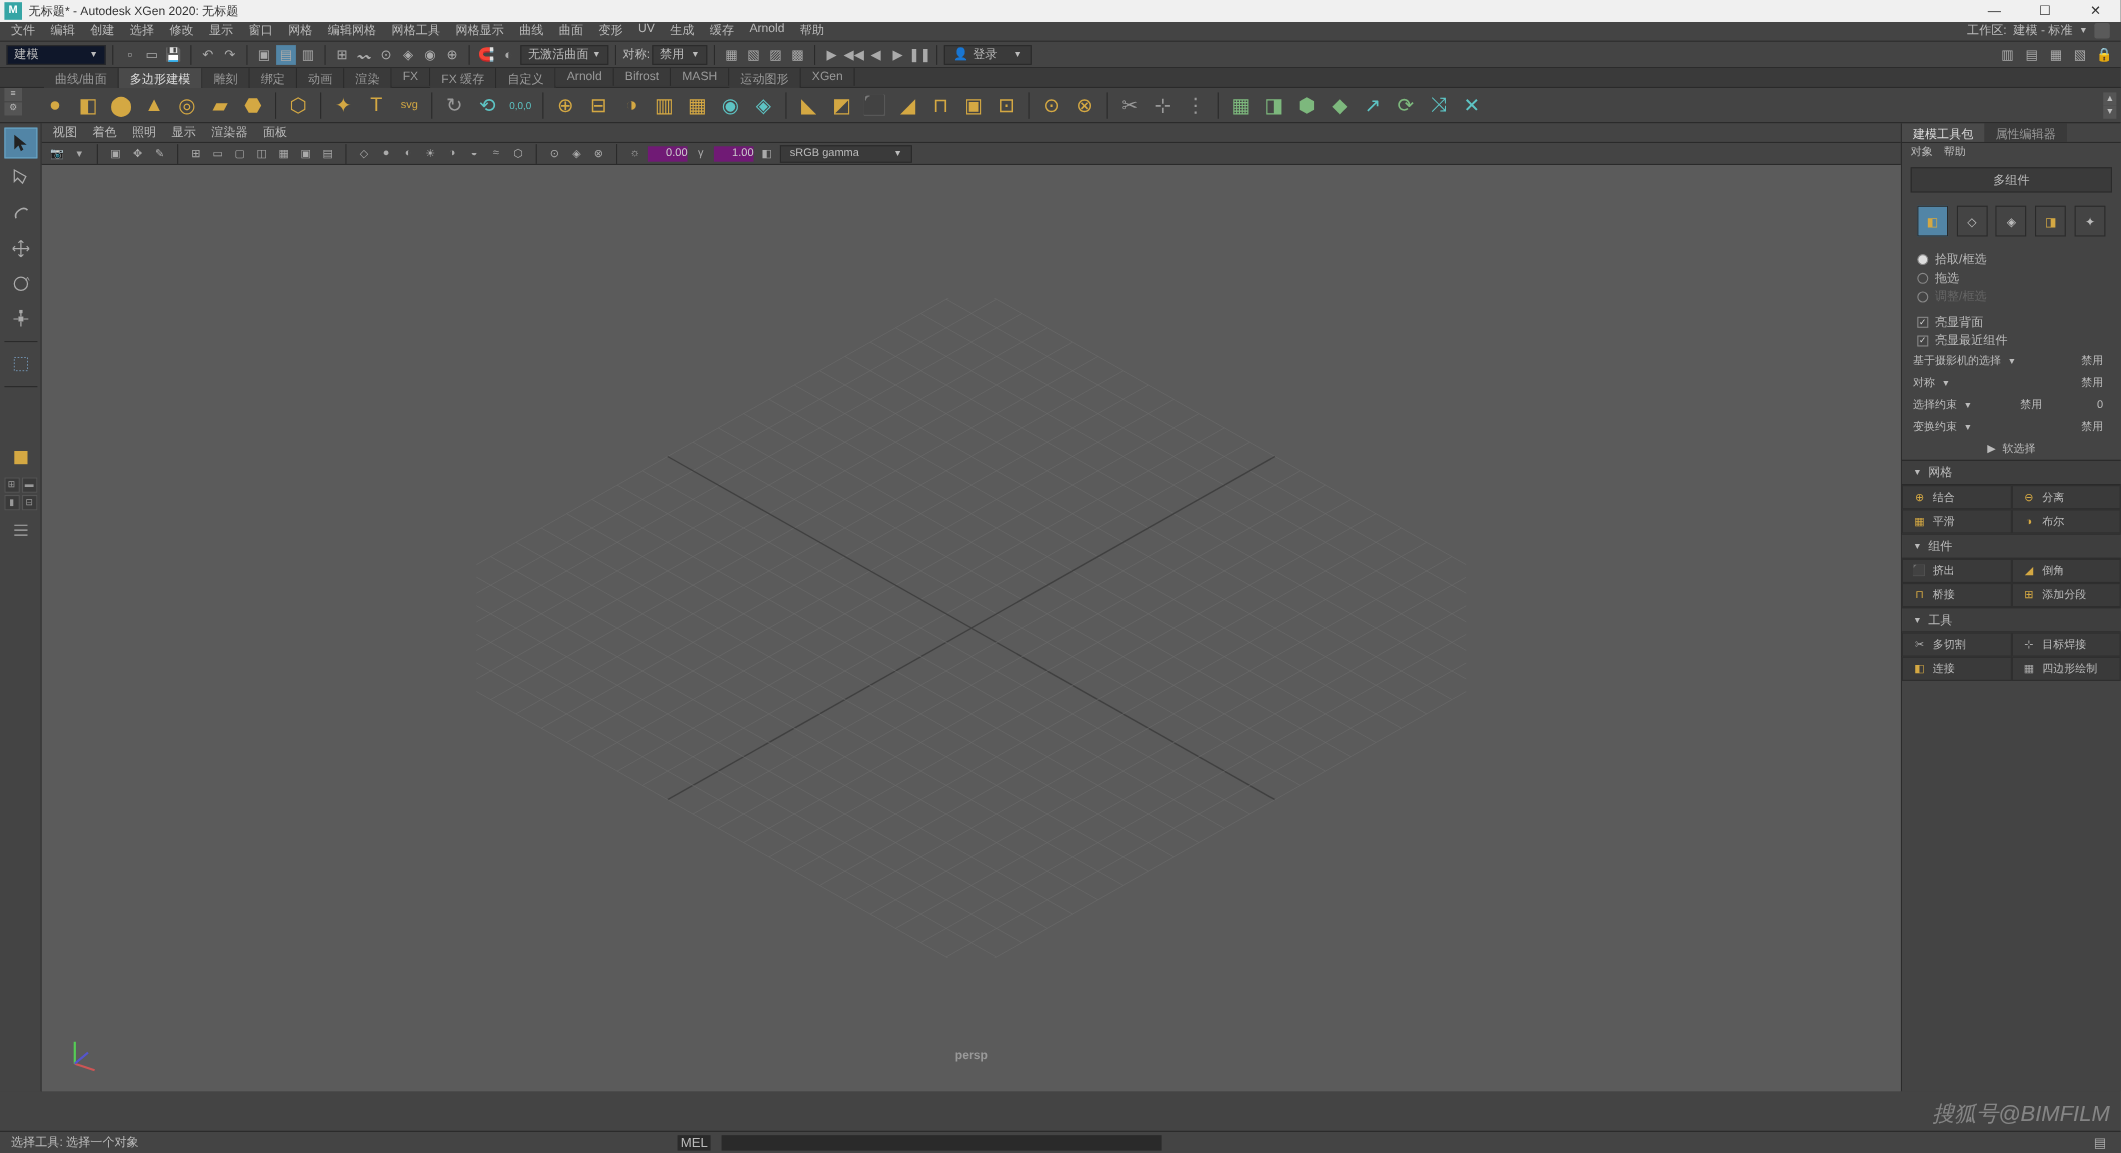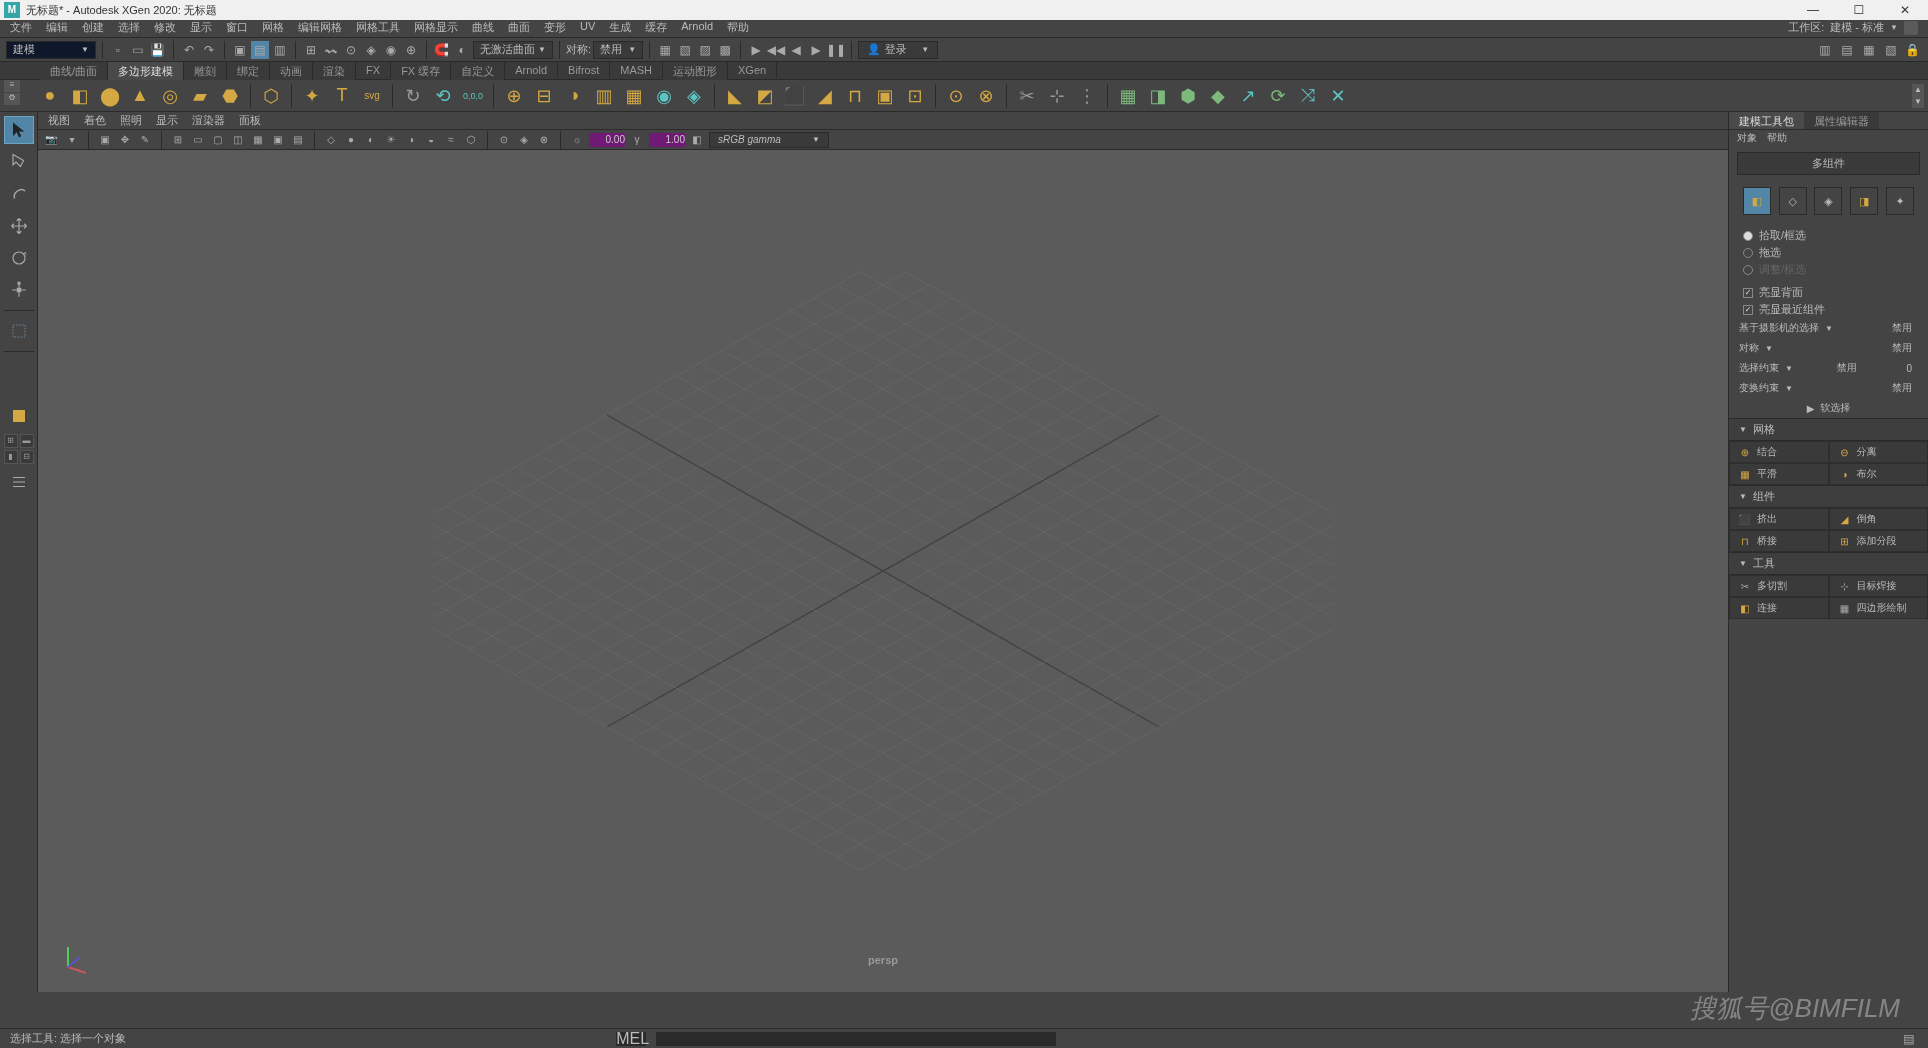--- a/index.html
+++ b/index.html
@@ -60,21 +60,21 @@
 .tool-sep { height: 1px; width: 30px; background: #2a2a2a; margin: 2px 0; }
 .tool-grid { display: flex; flex-wrap: wrap; width: 32px; gap: 2px; justify-content: center; }
 .tool-mini { width: 14px; height: 14px; background: #3a3a3a; border: 1px solid #555; font-size: 8px; text-align: center; line-height: 12px; color: #999; }
 
 
 .vp-container { flex: 1; display: flex; flex-direction: column; background: #5b5b5b; }
 .vp-menu { height: 18px; background: #444444; display: flex; align-items: center; gap: 14px; padding: 0 10px; font-size: 11px; border-bottom: 1px solid #2a2a2a; }
 .vp-tools { height: 20px; background: #444444; display: flex; align-items: center; gap: 4px; padding: 0 6px; border-bottom: 1px solid #2a2a2a; }
 .vp-tool { width: 16px; height: 16px; display: flex; align-items: center; justify-content: center; color: #aaa; font-size: 10px; }
 .vp-num { width: 36px; height: 14px; background: #701a75; color: #ccc; font-size: 10px; text-align: right; line-height: 14px; }
-.vp-dd { height: 16px; background: #3a3a3a; border: 1px solid #2a2a2a; padding: 0 8px; display: flex; align-items: center; font-size: 10px; min-width: 120px; font-style: italic; }
+.vp-dd { height: 16px; background: #3a3a3a; border: 1px solid #2a2a2a; padding: 0 8px; display: flex; align-items: center; font-size: 10px; min-width: 120px; }
 .viewport { flex: 1; background: #5b5b5b; position: relative; overflow: hidden; }
 .grid-plane { position: absolute; left: 50%; top: 50%; transform: translate(-50%, -50%); }
 .vp-label { position: absolute; bottom: 26px; left: 50%; transform: translateX(-50%); color: #999; font-size: 11px; font-weight: bold; }
 .axis-gizmo { position: absolute; left: 20px; bottom: 15px; width: 40px; height: 40px; }
 
 
 .rpanel { width: 200px; background: #444444; border-left: 1px solid #2a2a2a; font-size: 11px; }
 .rp-tabs { height: 18px; display: flex; border-bottom: 1px solid #2a2a2a; }
 .rp-tab { padding: 2px 10px; background: #3a3a3a; color: #999; }
 .rp-tab.active { background: #4a4a4a; color: #ddd; }
@@ -94,23 +94,23 @@
 .rp-row .val { margin-left: auto; padding: 0 6px; }
 .rp-row .arrow { font-size: 8px; }
 .rp-section { padding: 3px 10px; display: flex; align-items: center; gap: 6px; background: #3e3e3e; border-top: 1px solid #2a2a2a; border-bottom: 1px solid #2a2a2a; }
 .rp-section .expand { font-size: 8px; }
 .rp-grid { display: flex; flex-wrap: wrap; }
 .rp-cell { width: 50%; padding: 3px 8px; display: flex; align-items: center; gap: 5px; background: #3a3a3a; border: 1px solid #2e2e2e; font-size: 10px; }
 .rp-cell .ci { width: 14px; height: 14px; display: flex; align-items: center; justify-content: center; color: #d4a843; }
 
 
 .statusbar { height: 20px; background: #444444; border-top: 1px solid #2a2a2a; display: flex; align-items: center; padding: 0 10px; gap: 10px; font-size: 11px; position: absolute; bottom: 0; left: 0; right: 0; }
-.mel-box { width: 30px; height: 14px; background: #2a2a2a; text-align: center; font-size: 16px; line-height: 14px; margin-left: 480px; }
+.mel-box { width: 30px; height: 14px; background: #2a2a2a; text-align: center; font-size: 12px; line-height: 14px; margin-left: 480px; }
 .cmd-line { flex: 1; height: 14px; background: #2a2a2a; max-width: 400px; }
-.watermark { position: absolute; right: 28px; bottom: 22px; font-size: 26px; color: rgba(255,255,255,0.35); font-weight: 500; font-style: italic; pointer-events: none; }
+.watermark { position: absolute; right: 10px; bottom: 22px; font-size: 20px; color: rgba(255,255,255,0.35); font-weight: 500; font-style: italic; pointer-events: none; }
 </style>
 </head>
 <body>
 
 <div class="titlebar">
   <div class="maya-logo">M</div>
   <div class="title">无标题* - Autodesk XGen 2020: 无标题</div>
   <div class="win-controls">
     <div>—</div>
     <div>☐</div>

